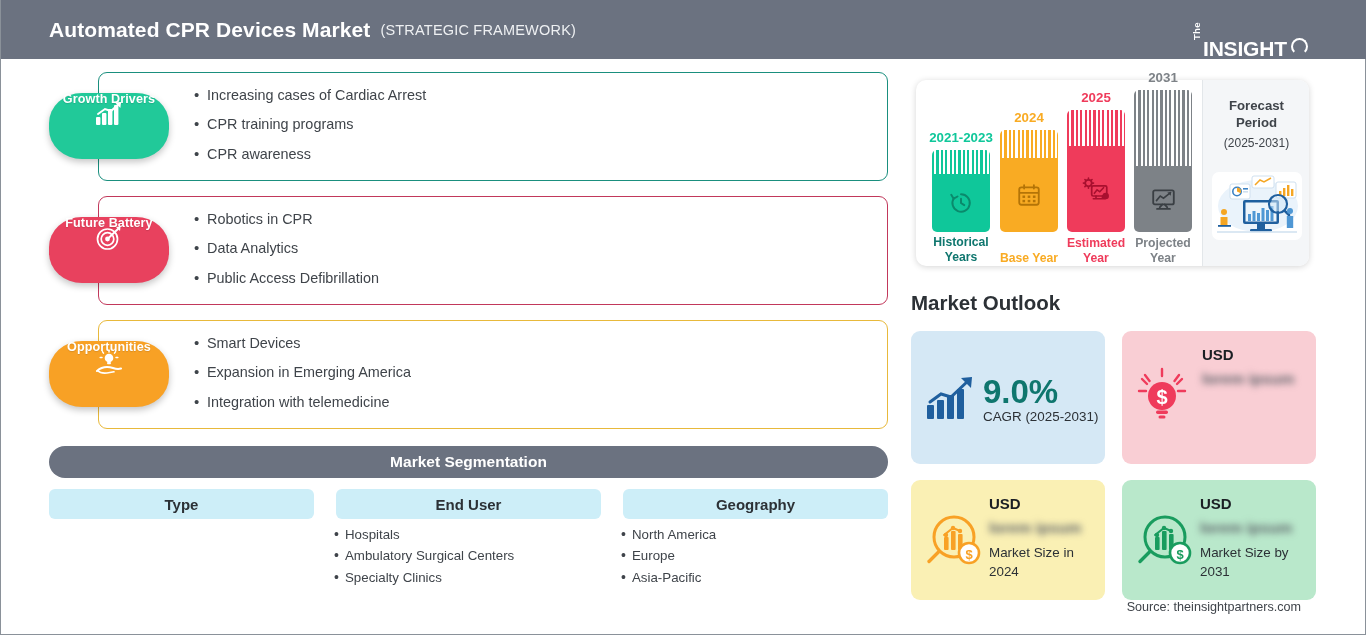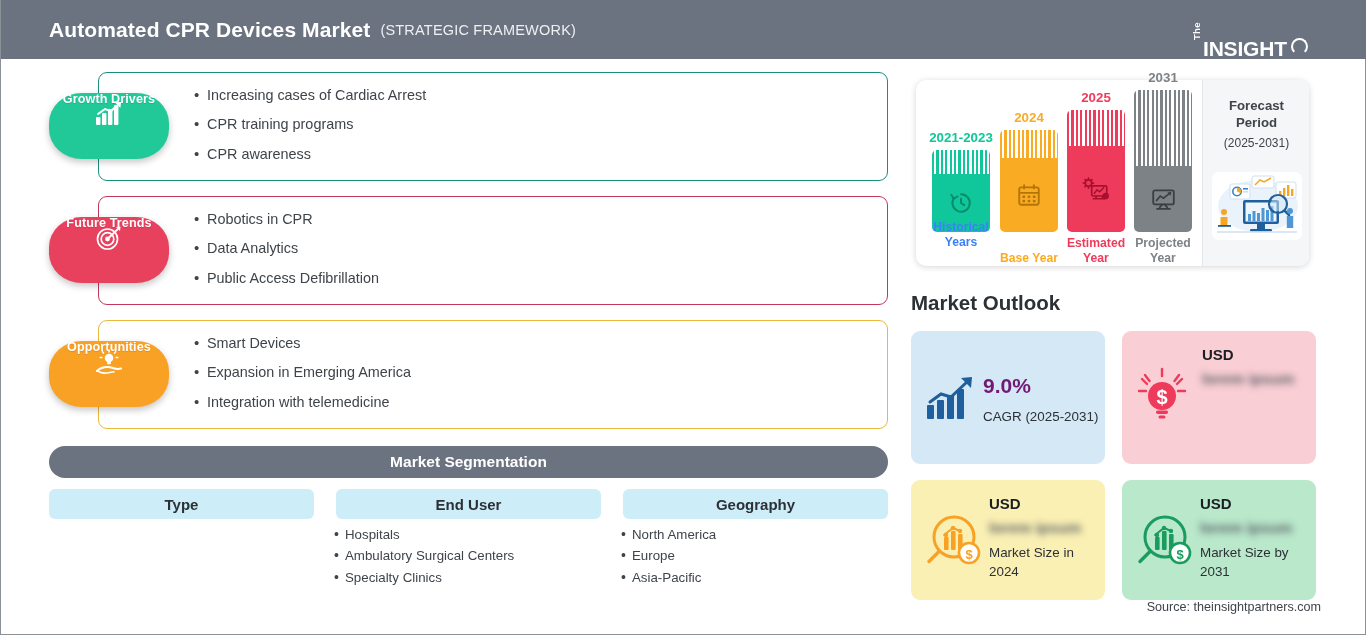--- a/index.html
+++ b/index.html
@@ -228,21 +228,21 @@
     border-radius: 9px;
   }
   .mo-card.cagr { left: 910px;  top: 331px; width: 194px; height: 133px; background: #d5e8f5; }
   .mo-card.addr { left: 1121px; top: 331px; width: 194px; height: 133px; background: #f9ced4; }
   .mo-card.ms24 { left: 910px;  top: 480px; width: 194px; height: 120px; background: #faf0b4; }
   .mo-card.ms31 { left: 1121px; top: 480px; width: 194px; height: 120px; background: #b9e8cb; }
 
   .cagr-icon { position: absolute; left: 14px; top: 44px; width: 52px; height: 46px; }
   .cagr-val {
     position: absolute; left: 72px; top: 44px;
-    font-size: 21px; font-weight: bold; color: #701a75; line-height: 1;
+    font-size: 33px; font-weight: bold; color: #0f766e; line-height: 1;
   }
   .cagr-lbl {
     position: absolute; left: 72px; top: 78px;
     font-size: 13.4px; color: #2c3136; white-space: nowrap;
   }
 
   .mo-icon { position: absolute; }
   .mo-usd {
     position: absolute;
     font-size: 15px; font-weight: bold; color: #1b1f24; line-height: 1;
@@ -254,21 +254,21 @@
     filter: blur(3.6px);
     line-height: 1; white-space: nowrap;
     user-select: none;
   }
   .mo-sub {
     position: absolute;
     font-size: 13.4px; color: #2c3136; line-height: 1.43;
   }
 
   .source {
-    position: absolute; right: 44px; top: 600px;
+    position: absolute; right: 64px; top: 600px;
     font-size: 12.6px; color: #3f444a;
   }
 </style>
 </head>
 <body>
 
 <div id="page">
 
   <div class="header">
     <span class="hdr-title">Automated CPR Devices Market</span>
@@ -320,21 +320,21 @@
   <div class="badge b-red">
     <span class="bicon">
       <svg viewBox="0 0 30 26" width="30" height="26">
         <circle cx="13.5" cy="14" r="10" fill="none" stroke="#fff" stroke-width="1.7"></circle>
         <circle cx="13.5" cy="14" r="6.3" fill="none" stroke="#fff" stroke-width="1.7"></circle>
         <circle cx="13.5" cy="14" r="2.4" fill="#fff"></circle>
         <path d="M13.5 14 L25 3" stroke="#fff" stroke-width="1.9" stroke-linecap="round"></path>
         <path d="M22 2 L26.5 1.5 L26 6 Z" fill="#fff"></path>
       </svg>
     </span>
-    <span class="blabel">Future Trends</span>
+    <span class="blabel">Future Battery</span>
   </div>
 
   <div class="badge b-orange">
     <span class="bicon">
       <svg viewBox="0 0 30 26" width="30" height="26">
         <circle cx="15" cy="9" r="4.3" fill="#fff"></circle>
         <rect x="13.1" y="13" width="3.8" height="2.3" fill="#fff" rx="0.7"></rect>
         <g stroke="#fff" stroke-width="1.5" stroke-linecap="round">
           <path d="M15 1.2 V3"></path>
             <path d="M8.4 2.6 L9.5 4.2"></path>
@@ -376,21 +376,21 @@
           <div class="bar-solid" style="height: 58px; background: rgb(15, 199, 154);">
             <svg width="26" height="26" viewBox="0 0 24 24">
               <g fill="none" stroke="#0a8a6c" stroke-width="1.8" stroke-linecap="round">
                 <path d="M12 4 A8 8 0 1 1 5.4 7.6"></path>
                 <path d="M3 4.4 L5.2 8 L8.8 6"></path>
                 <path d="M12 8 V12 L15 14"></path>
               </g>
             </svg>
           </div>
         </div>
-        <div class="bar-cap" style="bottom: 16px; color: #3b82f6; margin-top: 41px;">Historical Years</div>
+        <div class="bar-cap" style="bottom: 1px; color: #0f766e; margin-top: 41px;">Historical Years</div>
       </div>
 
       <div class="bar-wrap b1">
         <div class="bar-year" style="bottom: 142px; color: rgb(249, 171, 35);">2024</div>
         <div class="bar-col" style="height: 102px; bottom: 34px;">
           <div class="bar-stripe" style="height: 28px; background: repeating-linear-gradient(90deg, rgb(249, 171, 35) 0px, rgb(249, 171, 35) 2.2px, rgb(255, 255, 255) 2.2px, rgb(255, 255, 255) 4.4px);"></div>
           <div class="bar-solid" style="height: 74px; background: rgb(249, 171, 35);">
             <svg width="26" height="26" viewBox="0 0 24 24">
               <rect x="3" y="5" width="18" height="16" rx="2" fill="none" stroke="#b47407" stroke-width="1.7"></rect>
               <path d="M3 10 H21" stroke="#b47407" stroke-width="1.7"></path>

